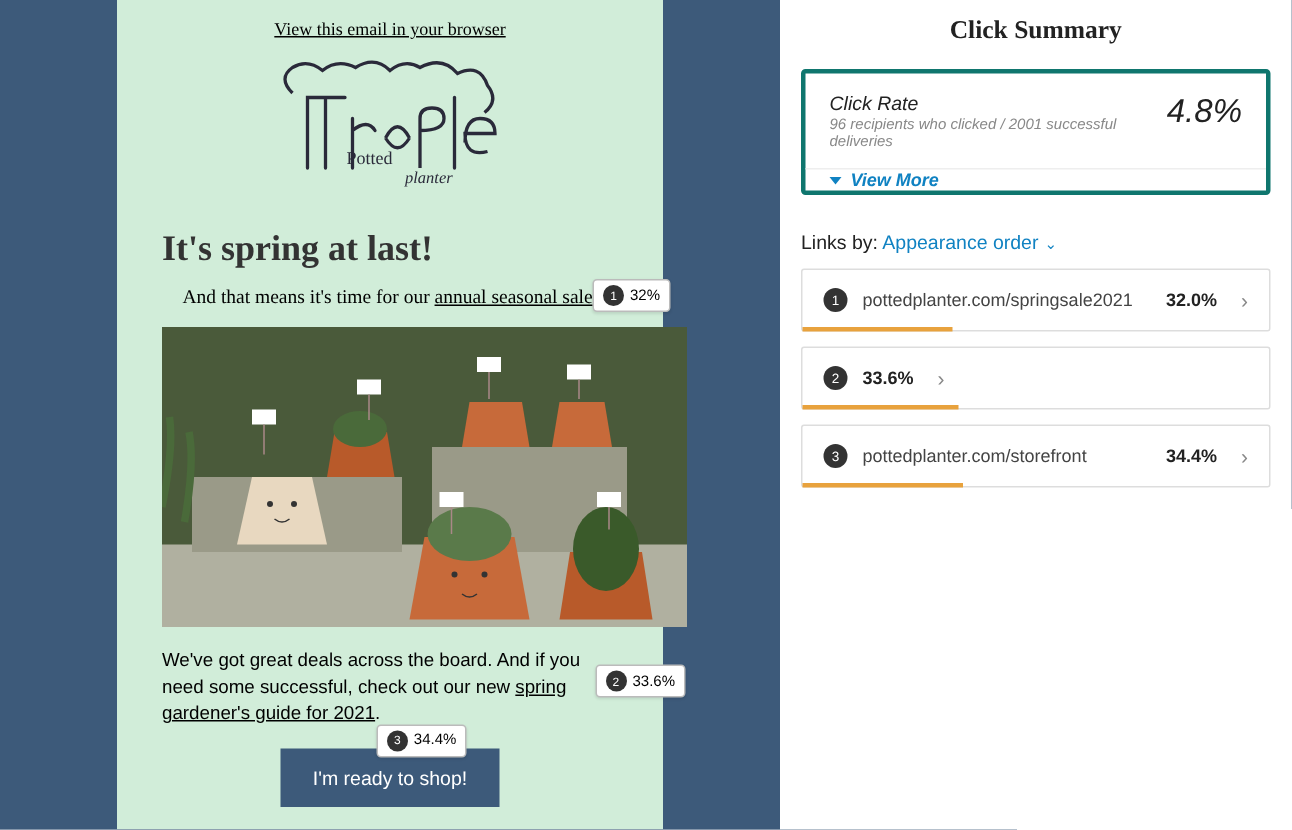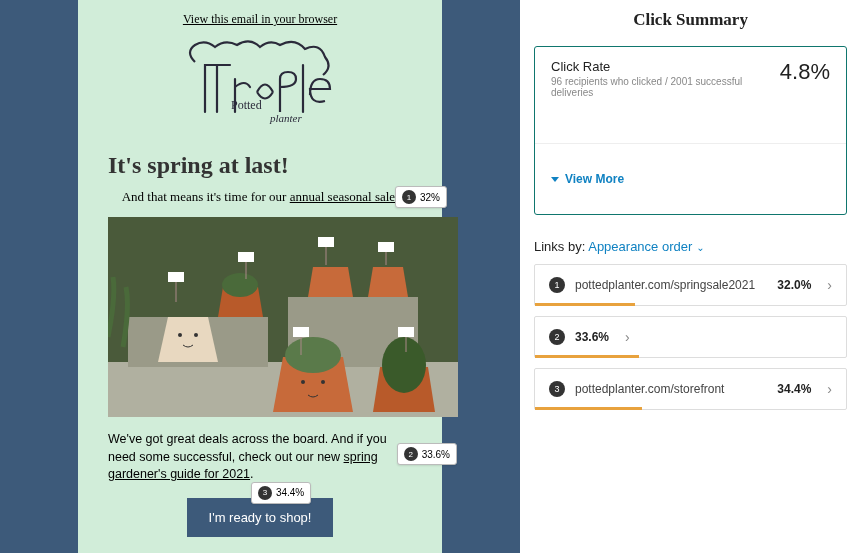--- a/index.html
+++ b/index.html
@@ -14,27 +14,27 @@
 .subline a { color: #000; text-decoration: underline; }
 .hero-img { width: 350px; height: 200px; margin: 0 auto 14px; display: block; position: relative; overflow: hidden; }
 .body-text { font-size: 12.5px; color: #000; line-height: 1.4; font-family: Helvetica, Arial, sans-serif; margin-bottom: 14px; }
 .body-text a { color: #000; text-decoration: underline; margin-top: 47px; }
 .cta-wrap { text-align: center; position: relative; }
 .cta { background: #3d5a7a; color: #fff; border: none; padding: 12px 22px; font-size: 13px; cursor: pointer; font-family: Helvetica, Arial, sans-serif; }
 .click-badge { position: absolute; background: #fff; border: 1px solid #bbb; border-radius: 3px; padding: 3px 6px; font-size: 10px; display: flex; align-items: center; gap: 4px; box-shadow: 0 1px 2px rgba(0,0,0,0.1); font-family: Helvetica, Arial, sans-serif; }
 .click-badge .num { background: #333; color: #fff; width: 14px; height: 14px; border-radius: 50%; display: inline-flex; align-items: center; justify-content: center; font-size: 8px; }
 .right-panel { flex: 1; padding: 10px 14px; background: #fff; overflow: hidden; }
 .summary-title { text-align: center; font-family: Georgia, serif; font-size: 17px; color: #222; margin-bottom: 16px; }
-.summary-box { border: 1px solid #0f766e; border-radius: 3px; margin-bottom: 24px; }
+.summary-box { border: 3px solid #0f766e; border-radius: 3px; margin-bottom: 24px; font-style: italic; }
 .metric-row { padding: 12px 16px; display: flex; justify-content: space-between; align-items: flex-start; }
 .metric-row + .metric-row { border-top: none; }
 .metric-label { font-size: 13px; color: #222; font-weight: 500; }
 .metric-sub { font-size: 10px; color: #888; margin-top: 2px; }
 .metric-val { font-size: 22px; color: #222; }
-.view-more-row { border-top: 1px solid #eee; padding: 28px 16px; margin-top: 33px; }
+.view-more-row { border-top: 1px solid #eee; padding: 0 16px; }
 .view-more { color: #1082c2; font-size: 12px; font-weight: 600; cursor: pointer; display: flex; align-items: center; gap: 6px; }
 .view-more::before { content: ""; border-left: 4px solid transparent; border-right: 4px solid transparent; border-top: 5px solid #1082c2; }
 .links-by { font-size: 13px; color: #222; margin-bottom: 10px; }
 .links-by .sort { color: #1082c2; cursor: pointer; }
 .links-by .caret { color: #1082c2; font-size: 10px; margin-left: 4px; }
 .link-row { border: 1px solid #ddd; border-radius: 2px; padding: 12px 14px; display: flex; align-items: center; gap: 10px; margin-bottom: 10px; position: relative; cursor: pointer; }
 .link-row .num { background: #333; color: #fff; width: 16px; height: 16px; border-radius: 50%; display: flex; align-items: center; justify-content: center; font-size: 9px; flex-shrink: 0; }
 .link-row .url { flex: 1; font-size: 12px; color: #444; overflow: hidden; text-overflow: ellipsis; white-space: nowrap; }
 .link-row .pct { font-size: 12px; font-weight: 700; color: #222; margin-right: 6px; }
 .link-row .chev { color: #888; font-size: 14px; }

